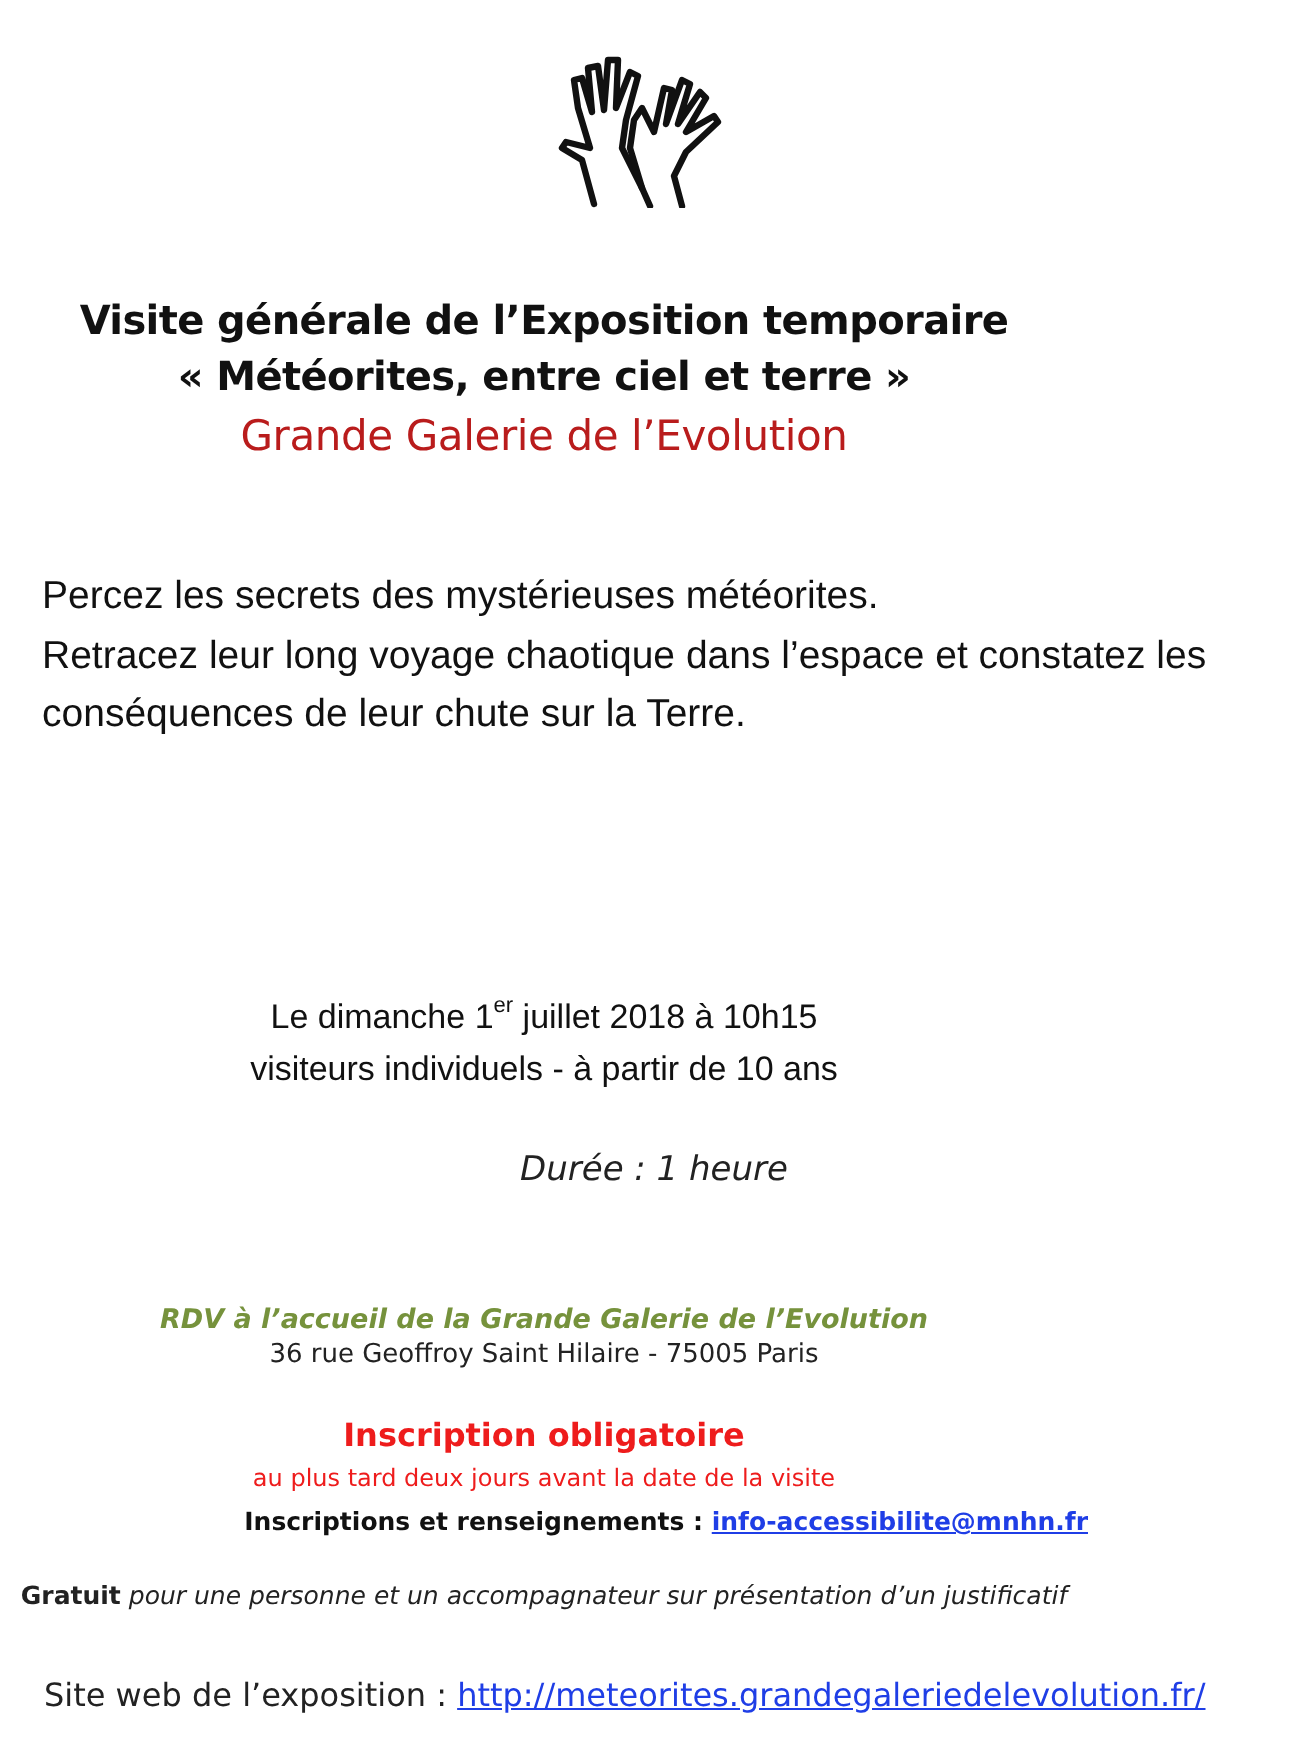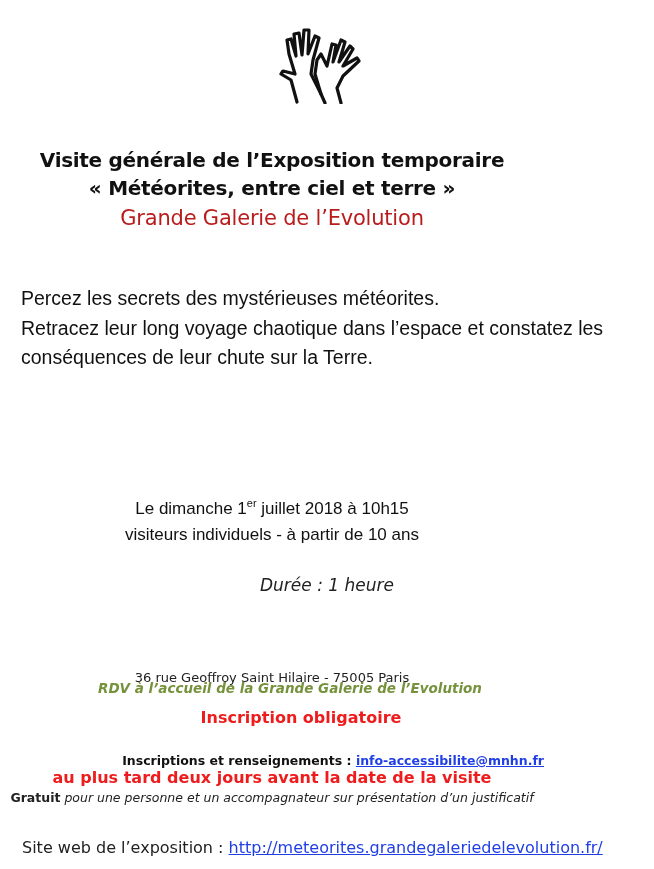--- a/index.html
+++ b/index.html
@@ -11,24 +11,24 @@
     #logo { left: 277px; top: 24px; width: 95px; height: 80px; }
     #title1 { top: 148px; font-size: 20px; font-weight: bold; letter-spacing: -0.3px; }
     #title2 { top: 176px; font-size: 20px; font-weight: bold; letter-spacing: -0.3px; }
     #subtitle { top: 206px; font-size: 21px; font-weight: normal; color: #b91c1c; letter-spacing: -0.2px; }
     #intro { left: 21px; top: 284px; width: 620px; font-family: "Liberation Sans", sans-serif; font-size: 19.5px; line-height: 29.5px; }
     #intro p { margin: 0; }
     #date { top: 499px; font-size: 17px; }
     #date sup { font-size: 11px; vertical-align: top; position: relative; top: -2px; }
     #audience { top: 525px; font-size: 17px; }
     #duration { top: 575px; font-size: 17px; font-style: italic; color: #222; left: 0; width: 654px; text-align: center; padding-left: 0; }
-    #rdv { top: 680px; font-size: 13.5px; font-weight: bold; font-style: italic; color: #76923c; padding-left: 18px; }
+    #rdv { top: 652px; font-size: 13.5px; font-weight: bold; font-style: italic; color: #76923c; }
     #address { top: 670px; font-size: 13px; color: #222; }
-    #insc1 { top: 708px; font-size: 16px; font-weight: bold; color: #ee1c1c; padding-left: 29px; }
-    #insc2 { top: 768px; font-size: 16px; font-weight: bold; color: #ee1c1c; }
+    #insc1 { top: 708px; font-size: 16px; font-weight: bold; color: #ee1c1c; }
+    #insc2 { top: 732px; font-size: 12px; font-weight: normal; color: #ee1c1c; }
     #contact { top: 753px; font-size: 12.5px; font-weight: bold; color: #111; text-align: right; }
     #contact a { color: #1f3ee6; text-decoration: underline; }
     #gratuit { top: 790px; font-size: 12.5px; color: #222; }
     #gratuit i { font-style: italic; }
     #website { left: 22px; top: 838px; font-size: 16px; color: #222; }
     #website a { color: #1f3ee6; text-decoration: underline; }
   </style>
 </head>
 <body>
 

